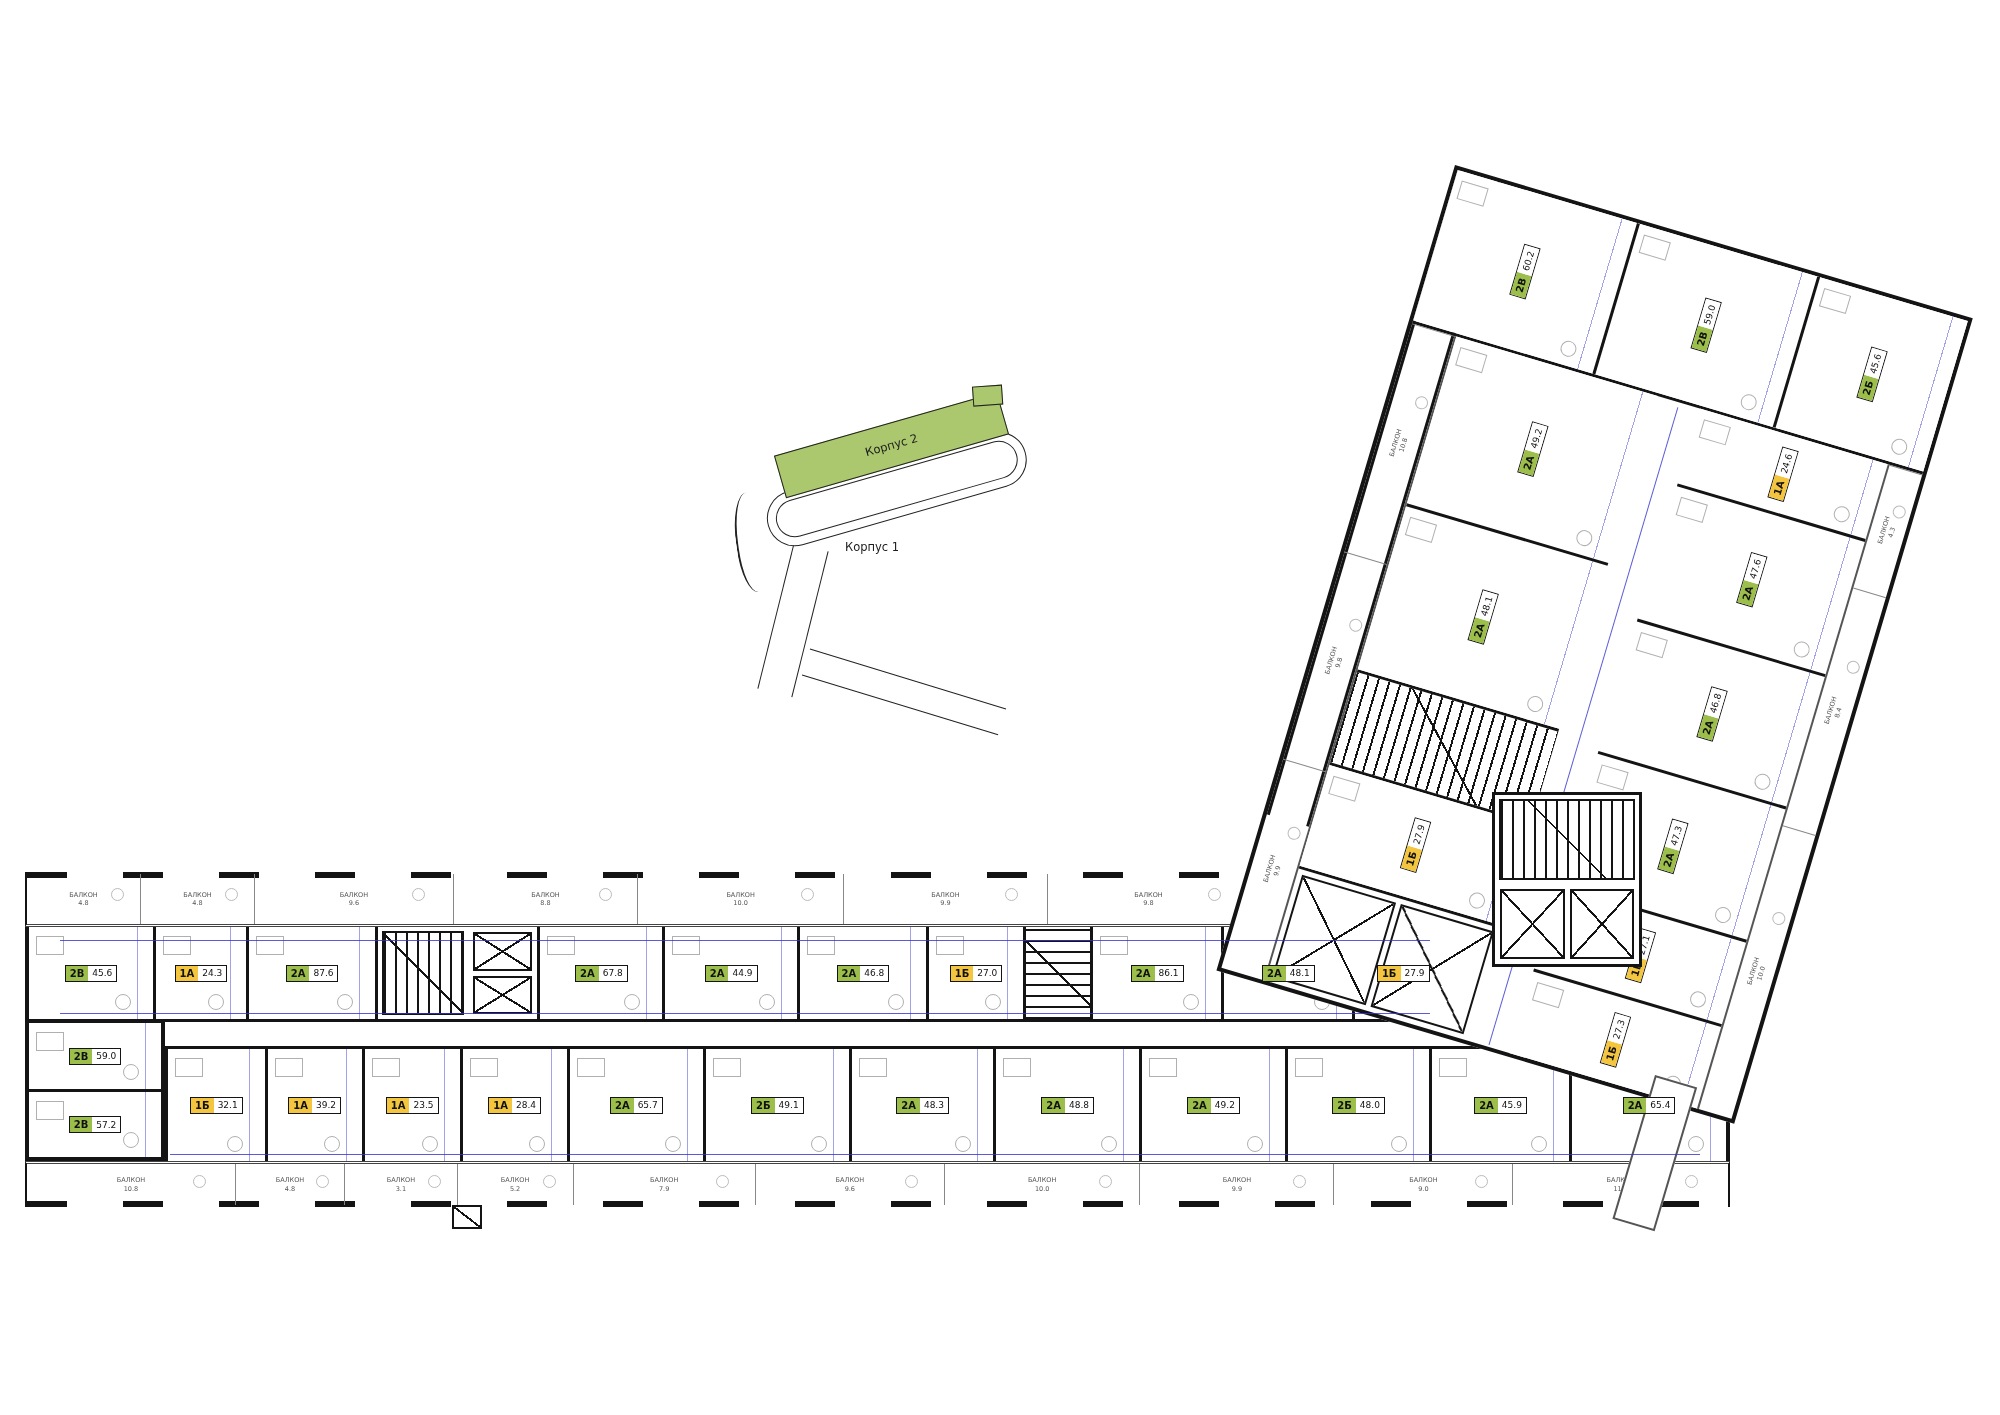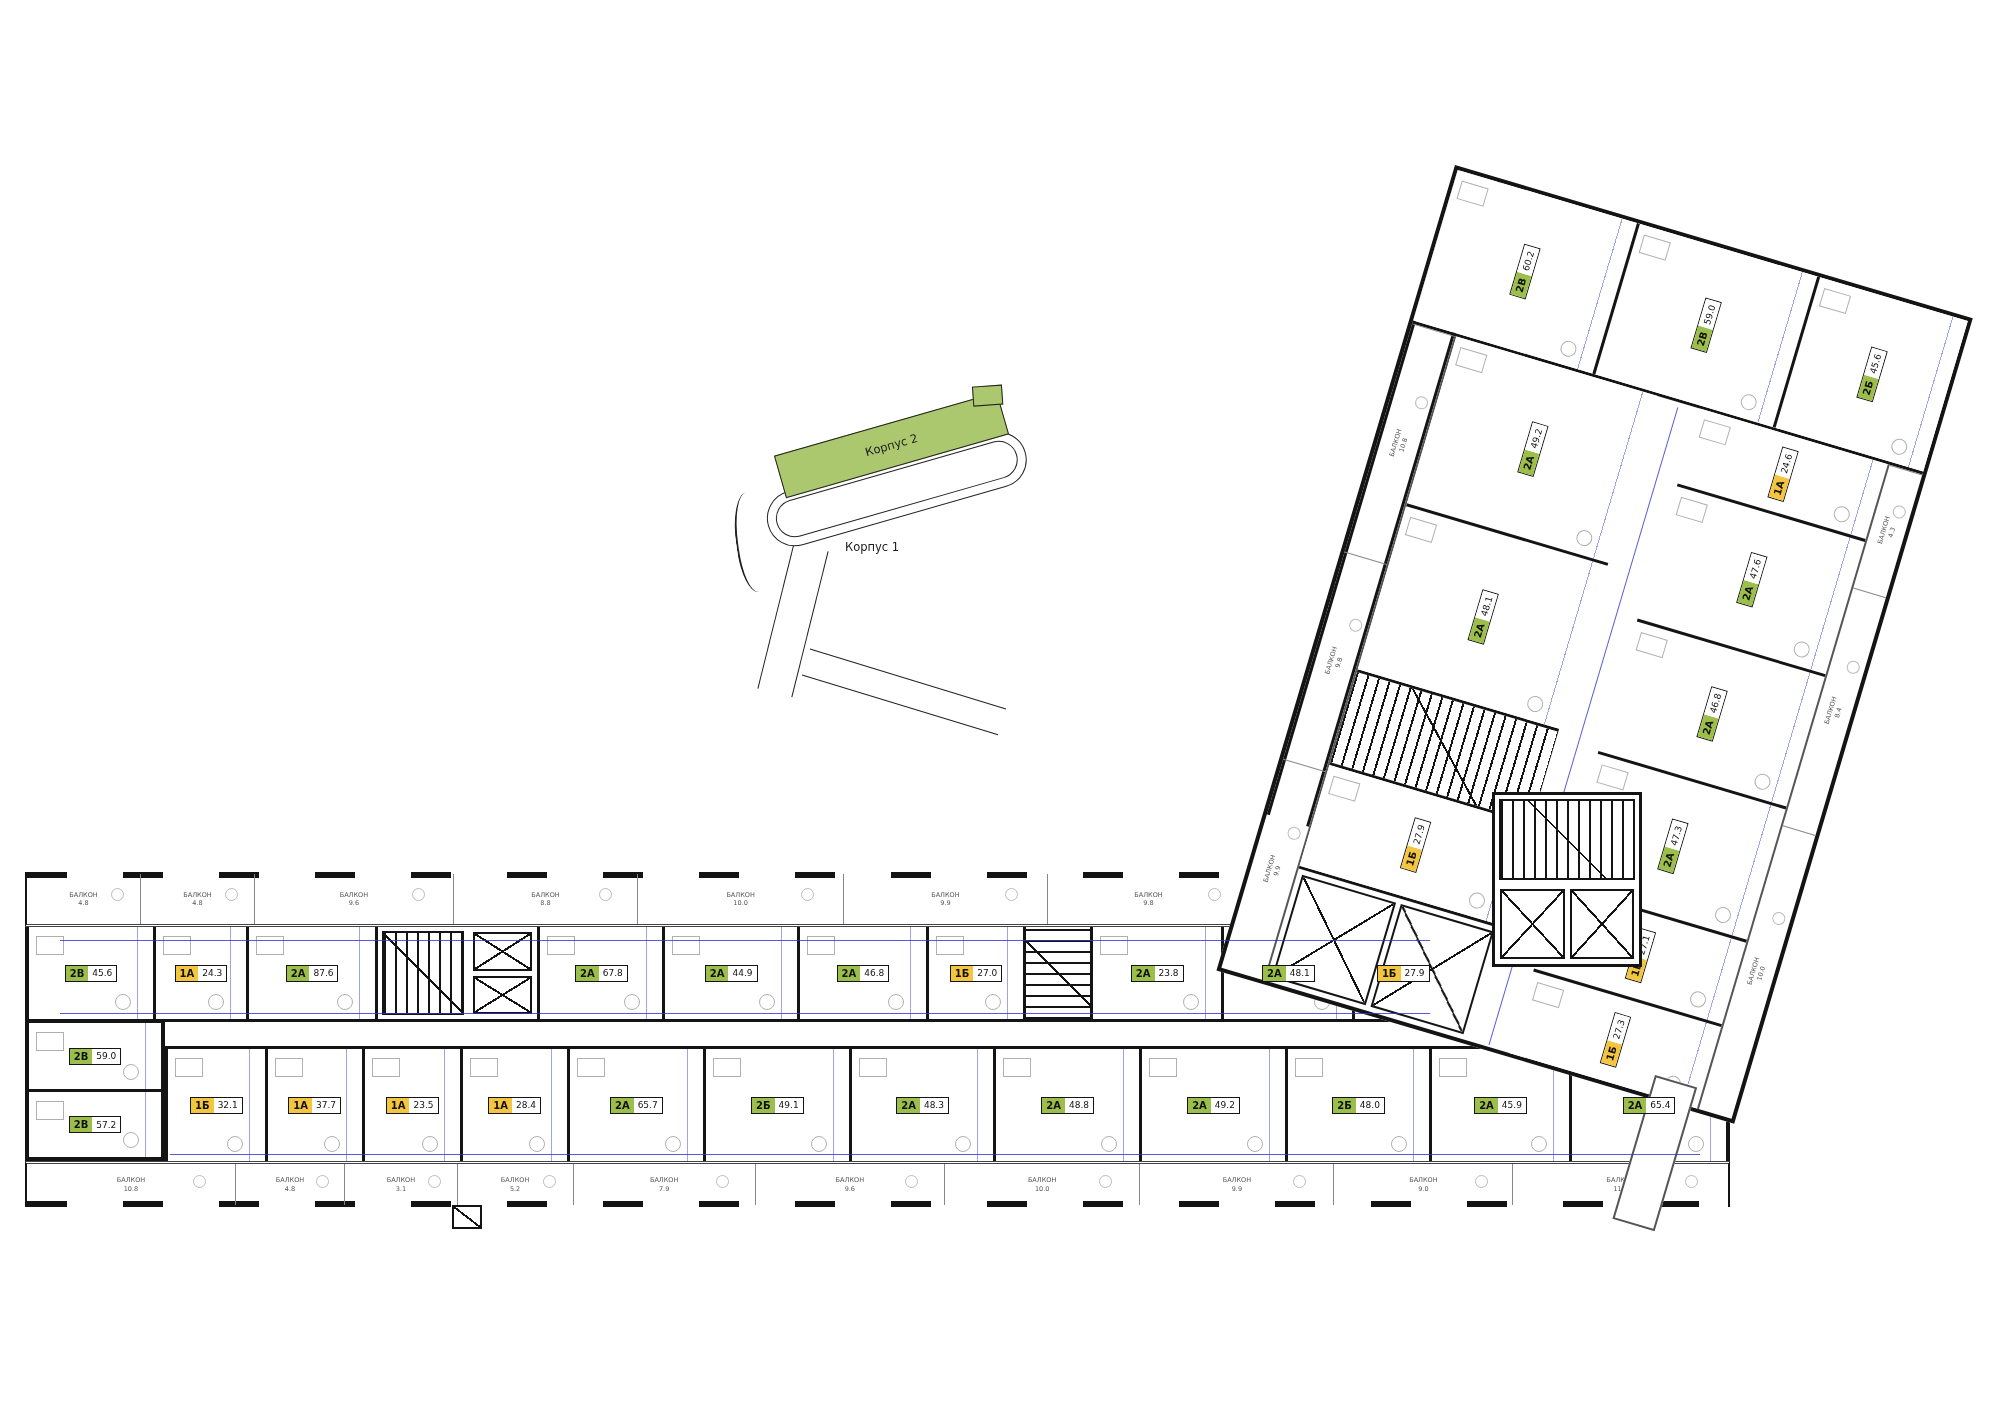--- a/index.html
+++ b/index.html
@@ -223,21 +223,21 @@
         </div><div class="unit" style="flex-grow: 27;">
           <span class="badge">
             <span class="badge-type" style="background: rgb(244, 198, 63);">1Б</span>
             <span class="badge-area">27.0</span>
           </span>
         </div></div>
     <div class="stair-v"></div>
     <div class="grp"><div class="unit" style="flex-grow: 48.2;">
           <span class="badge">
             <span class="badge-type" style="background: rgb(156, 190, 74);">2А</span>
-            <span class="badge-area">23.8</span>
+            <span class="badge-area">86.1</span>
           </span>
         </div><div class="unit" style="flex-grow: 48.1;">
           <span class="badge">
             <span class="badge-type" style="background: rgb(156, 190, 74);">2А</span>
             <span class="badge-area">48.1</span>
           </span>
         </div><div class="unit" style="flex-grow: 27.9;">
           <span class="badge">
             <span class="badge-type" style="background: rgb(244, 198, 63);">1Б</span>
             <span class="badge-area">27.9</span>
@@ -266,21 +266,21 @@
   <div class="abs row" id="bot-row">
       <div class="unit" style="flex-grow: 24.5;">
         <span class="badge">
           <span class="badge-type" style="background: rgb(244, 198, 63);">1Б</span>
           <span class="badge-area">32.1</span>
         </span>
       </div>
       <div class="unit" style="flex-grow: 23;">
         <span class="badge">
           <span class="badge-type" style="background: rgb(244, 198, 63);">1А</span>
-          <span class="badge-area">37.7</span>
+          <span class="badge-area">39.2</span>
         </span>
       </div>
       <div class="unit" style="flex-grow: 23.5;">
         <span class="badge">
           <span class="badge-type" style="background: rgb(244, 198, 63);">1А</span>
           <span class="badge-area">23.5</span>
         </span>
       </div>
       <div class="unit" style="flex-grow: 28.4;">
         <span class="badge">

